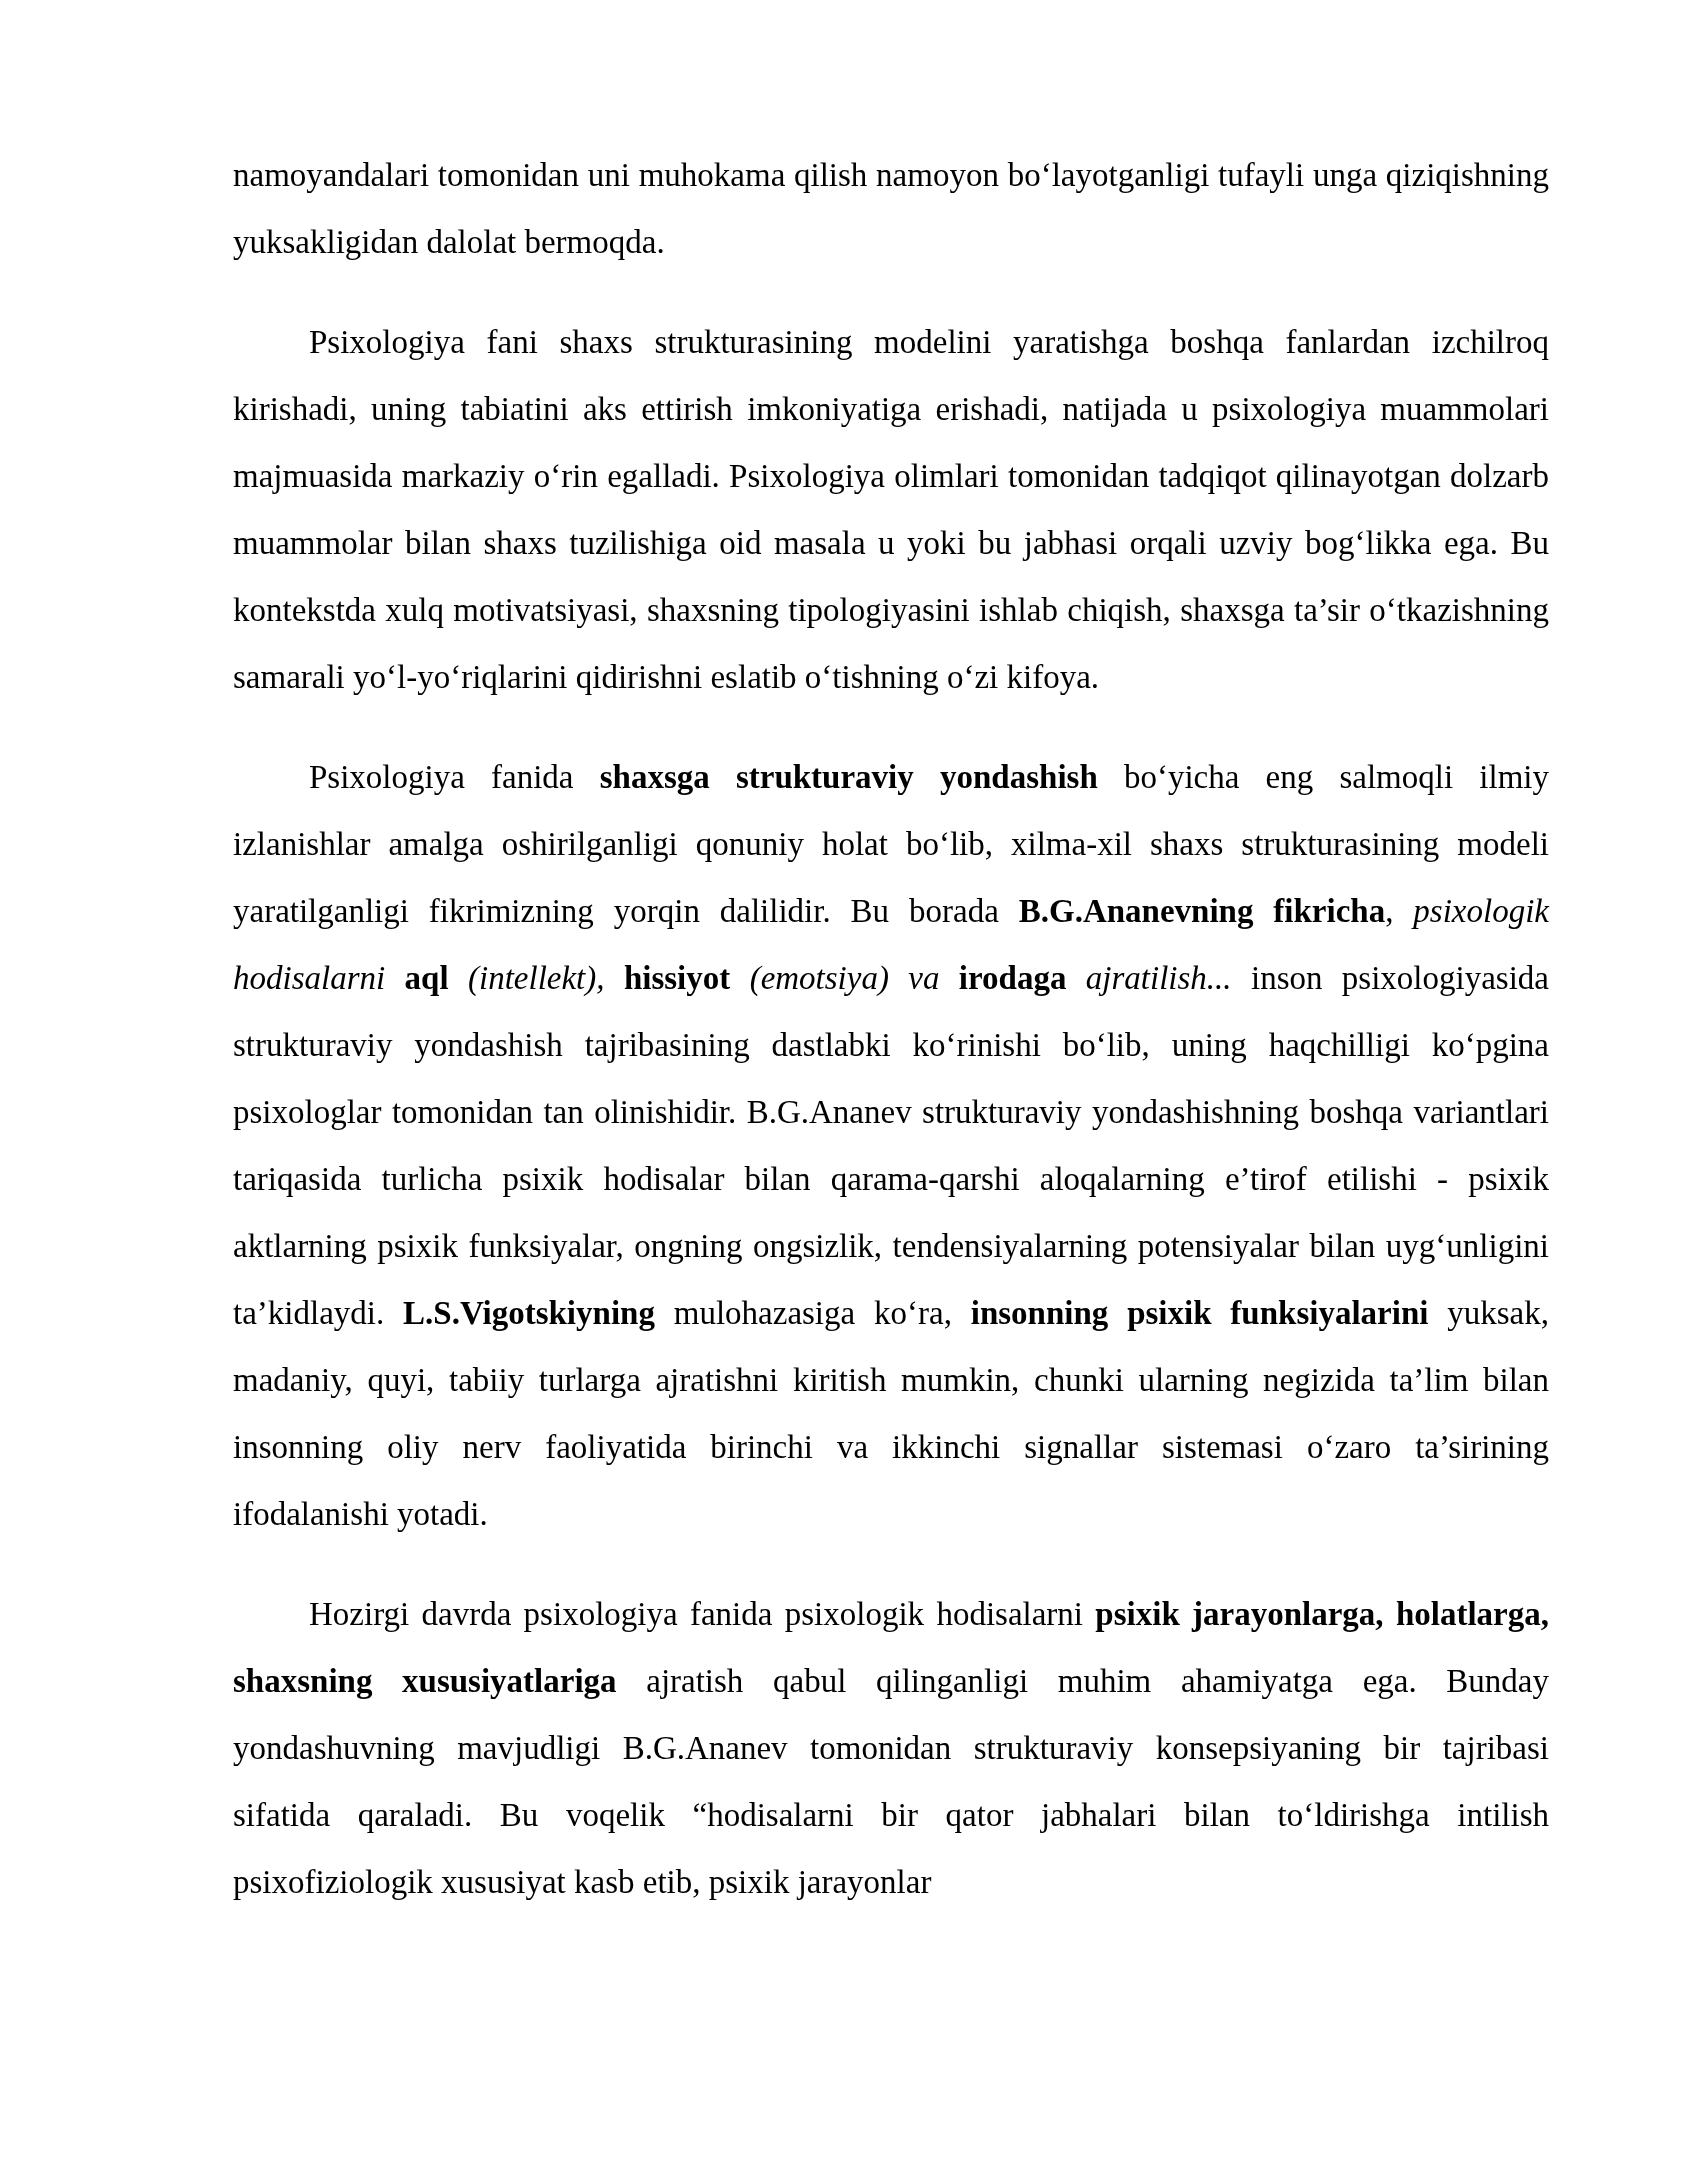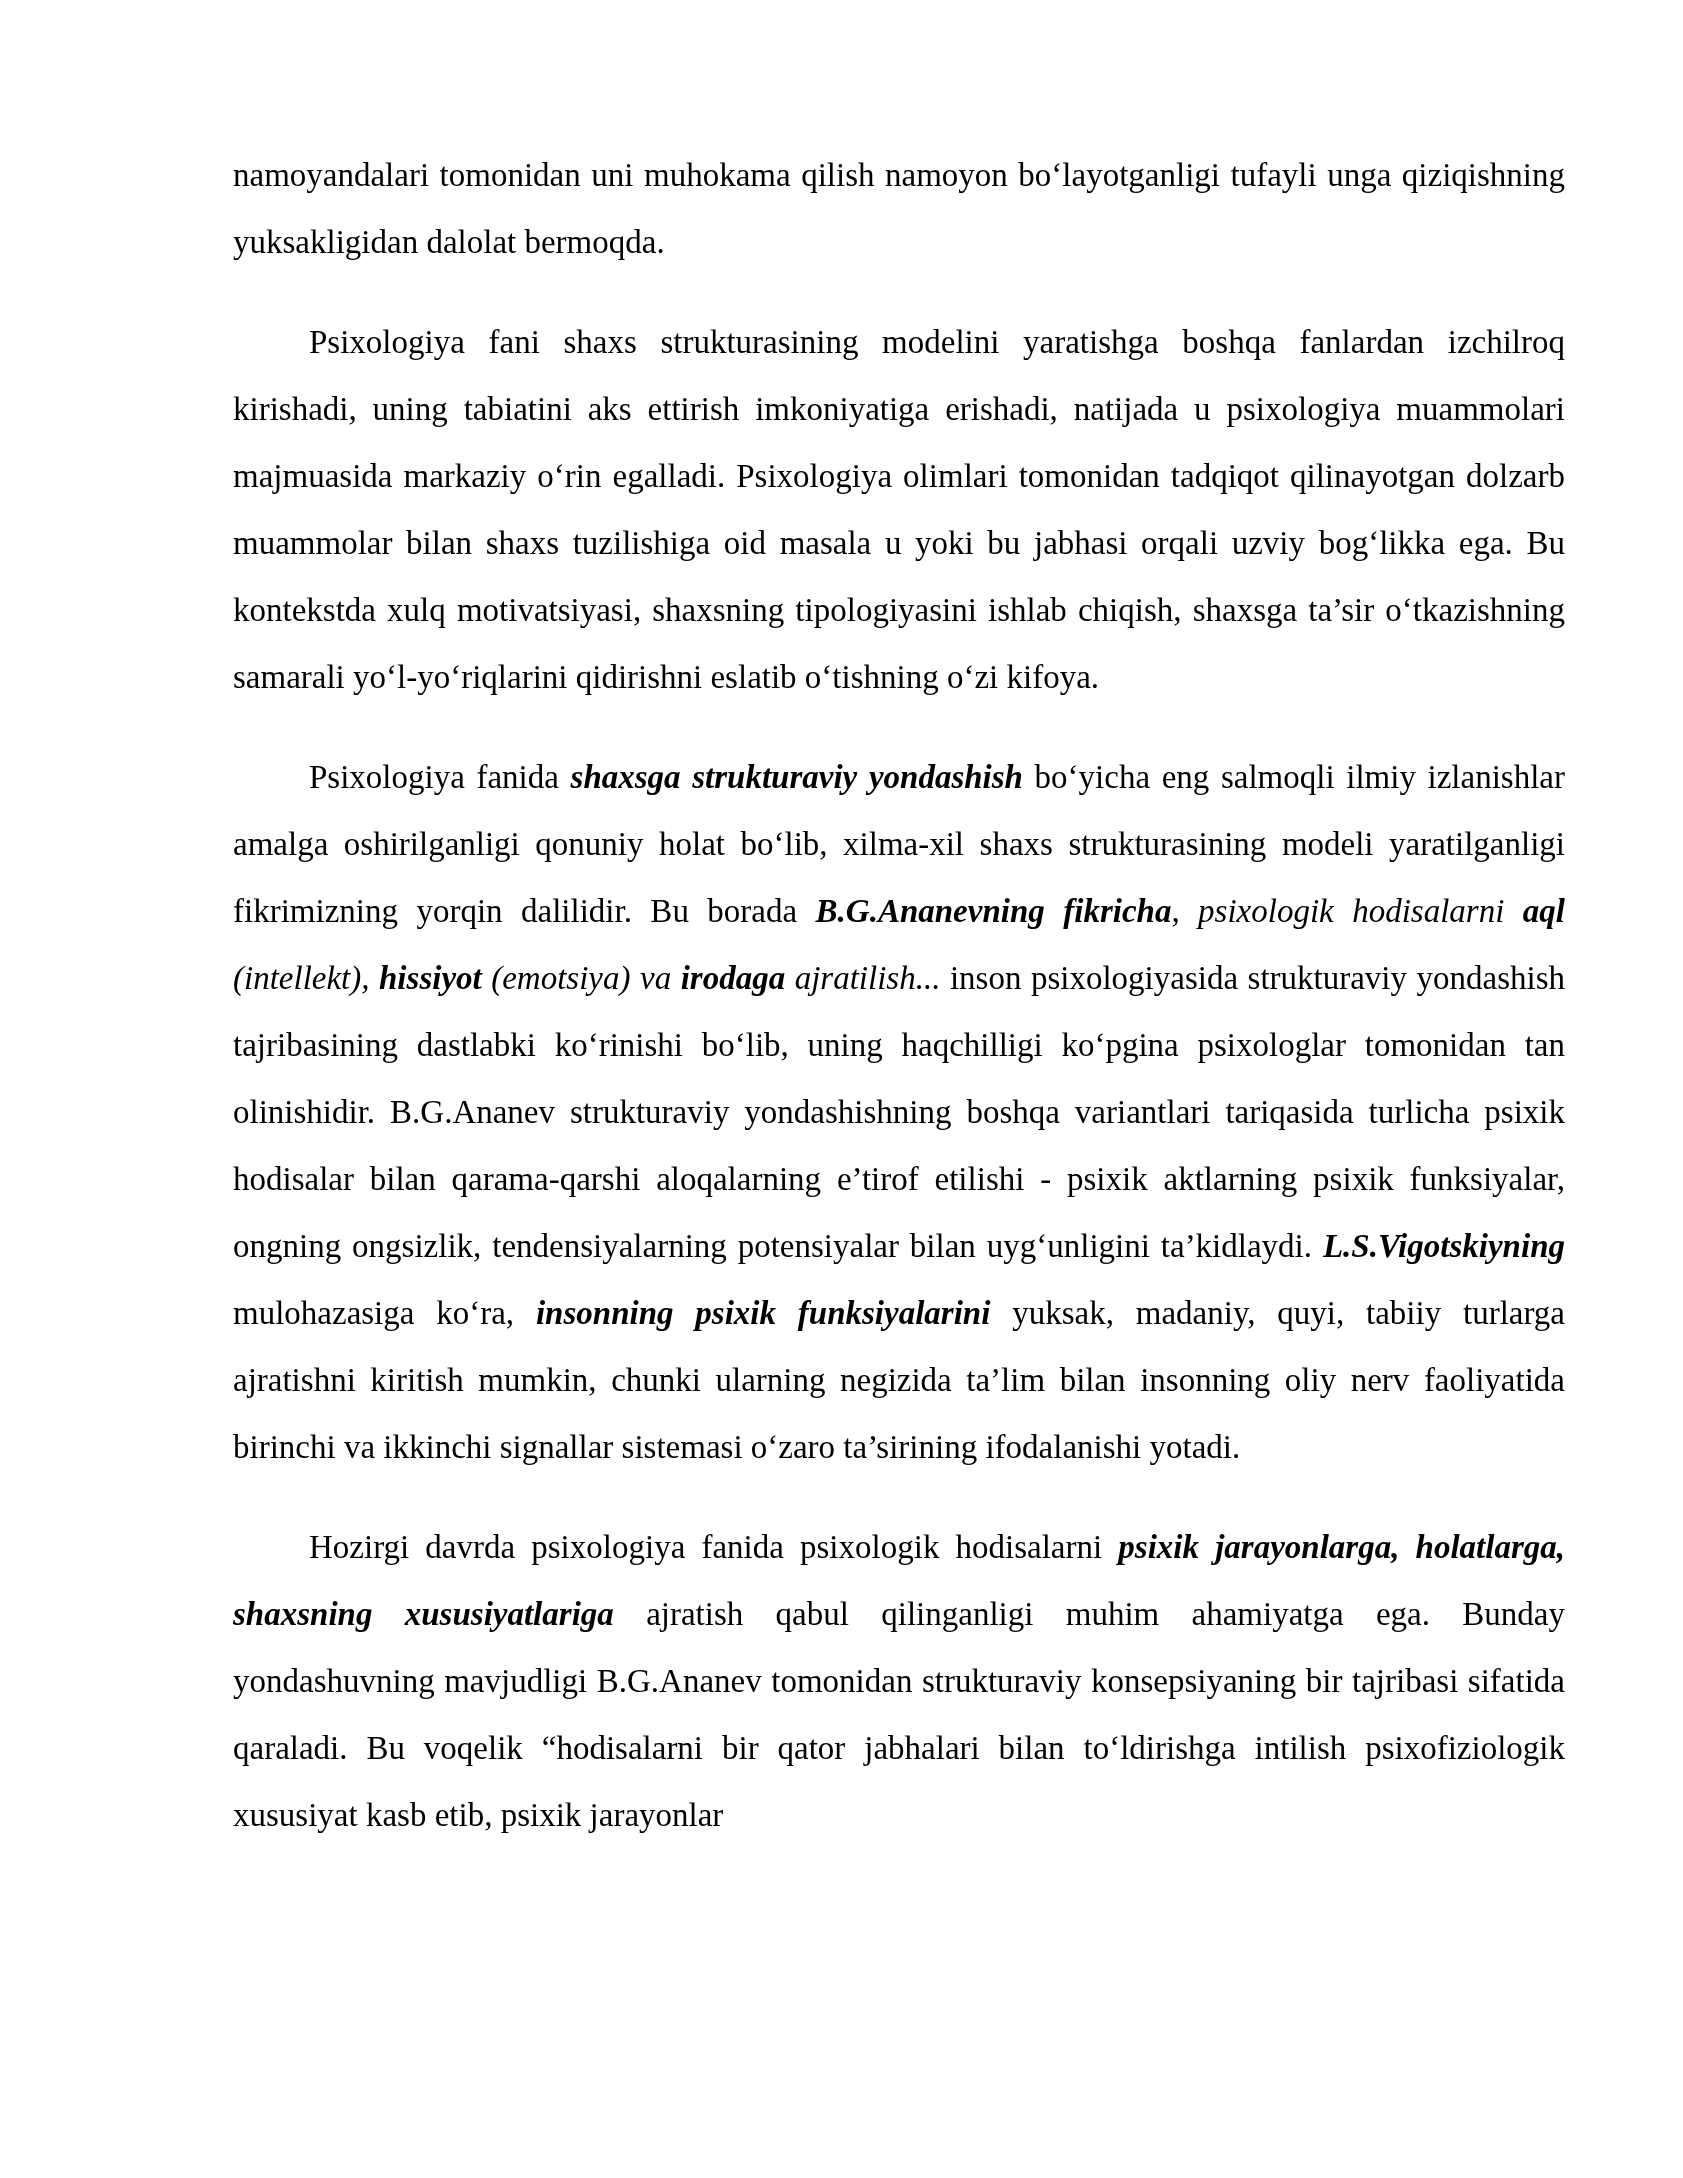--- a/index.html
+++ b/index.html
@@ -10,39 +10,39 @@
   .page {
     position: relative;
     width: 1683px;
     height: 2178px;
     background: #ffffff;
     overflow: hidden;
   }
   .text-block {
     position: absolute;
     left: 233px;
-    right: 118px;
+    right: 134px;
     top: 142px;
     color: #000000;
     font-family: "Liberation Serif", "DejaVu Serif", serif;
     font-size: 33px;
     line-height: 67px;
     text-align: justify;
   }
   .text-block p {
     margin: 0 0 33px 0;
     padding: 0;
   }
   .text-block p.indent {
     text-indent: 76px;
   }
   .seg-regular    { font-style: normal; font-weight: normal; }
   .seg-italic     { font-style: italic; font-weight: normal; }
   .seg-bold       { font-style: normal; font-weight: normal; }
-  .seg-bolditalic { font-style: italic; font-weight: bold; }
+  .seg-bolditalic { font-weight: bold; }
 </style>
 </head>
 <body>
 
 <div class="page">
   <div class="text-block" id="paragraphs-container">
       <p><span class="seg-regular">namoyandalari tomonidan uni muhokama qilish namoyon bo‘layotganligi tufayli unga qiziqishning yuksakligidan dalolat bermoqda.</span></p>
       <p class="indent"><span class="seg-regular">Psixologiya fani shaxs strukturasining modelini yaratishga boshqa fanlardan izchilroq kirishadi, uning tabiatini aks ettirish imkoniyatiga erishadi, natijada u psixologiya muammolari majmuasida markaziy o‘rin egalladi. Psixologiya olimlari tomonidan tadqiqot qilinayotgan dolzarb muammolar bilan shaxs tuzilishiga oid masala u yoki bu jabhasi orqali uzviy bog‘likka ega. Bu kontekstda xulq motivatsiyasi, shaxsning tipologiyasini ishlab chiqish, shaxsga ta’sir o‘tkazishning samarali yo‘l-yo‘riqlarini qidirishni eslatib o‘tishning o‘zi kifoya.</span></p>
       <p class="indent"><span class="seg-regular">Psixologiya fanida </span><span class="seg-bolditalic">shaxsga strukturaviy yondashish</span><span class="seg-regular"> bo‘yicha eng salmoqli ilmiy izlanishlar amalga oshirilganligi qonuniy holat bo‘lib, xilma-xil shaxs strukturasining modeli yaratilganligi fikrimizning yorqin dalilidir. Bu borada </span><span class="seg-bolditalic">B.G.Ananevning fikricha</span><span class="seg-regular">, </span><span class="seg-italic">psixologik hodisalarni </span><span class="seg-bolditalic">aql</span><span class="seg-italic"> (intellekt), </span><span class="seg-bolditalic">hissiyot</span><span class="seg-italic"> (emotsiya) va </span><span class="seg-bolditalic">irodaga</span><span class="seg-italic"> ajratilish...</span><span class="seg-regular"> inson psixologiyasida strukturaviy yondashish tajribasining dastlabki ko‘rinishi bo‘lib, uning haqchilligi ko‘pgina psixologlar tomonidan tan olinishidir. B.G.Ananev strukturaviy yondashishning boshqa variantlari tariqasida turlicha psixik hodisalar bilan qarama-qarshi aloqalarning e’tirof etilishi - psixik aktlarning psixik funksiyalar, ongning ongsizlik, tendensiyalarning potensiyalar bilan uyg‘unligini ta’kidlaydi. </span><span class="seg-bolditalic">L.S.Vigotskiyning</span><span class="seg-regular"> mulohazasiga ko‘ra, </span><span class="seg-bolditalic">insonning psixik funksiyalarini</span><span class="seg-bold"> yuksak, madaniy, quyi, tabiiy turlarga</span><span class="seg-regular"> ajratishni kiritish mumkin, chunki ularning negizida ta’lim bilan insonning oliy nerv faoliyatida birinchi va ikkinchi signallar sistemasi o‘zaro ta’sirining ifodalanishi yotadi.</span></p>
       <p class="indent"><span class="seg-regular">Hozirgi davrda psixologiya fanida </span><span class="seg-bold">psixologik hodisalarni </span><span class="seg-bolditalic">psixik jarayonlarga, holatlarga, shaxsning xususiyatlariga</span><span class="seg-regular"> ajratish qabul qilinganligi muhim ahamiyatga ega. Bunday yondashuvning mavjudligi B.G.Ananev tomonidan </span><span class="seg-bold">strukturaviy konsepsiyaning</span><span class="seg-regular"> bir tajribasi sifatida qaraladi. Bu voqelik “hodisalarni bir qator jabhalari bilan to‘ldirishga intilish psixofiziologik xususiyat kasb etib, psixik jarayonlar</span></p>

